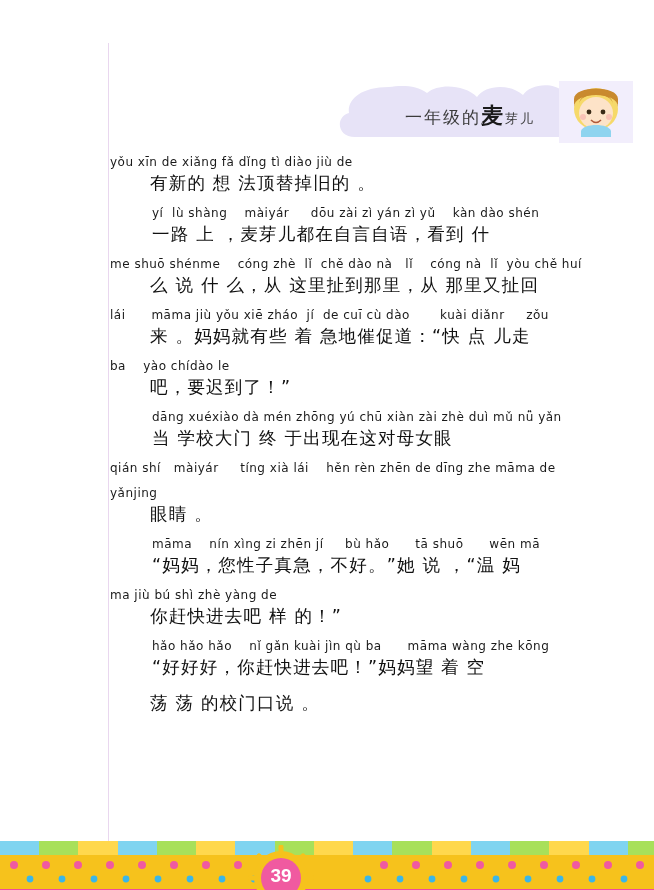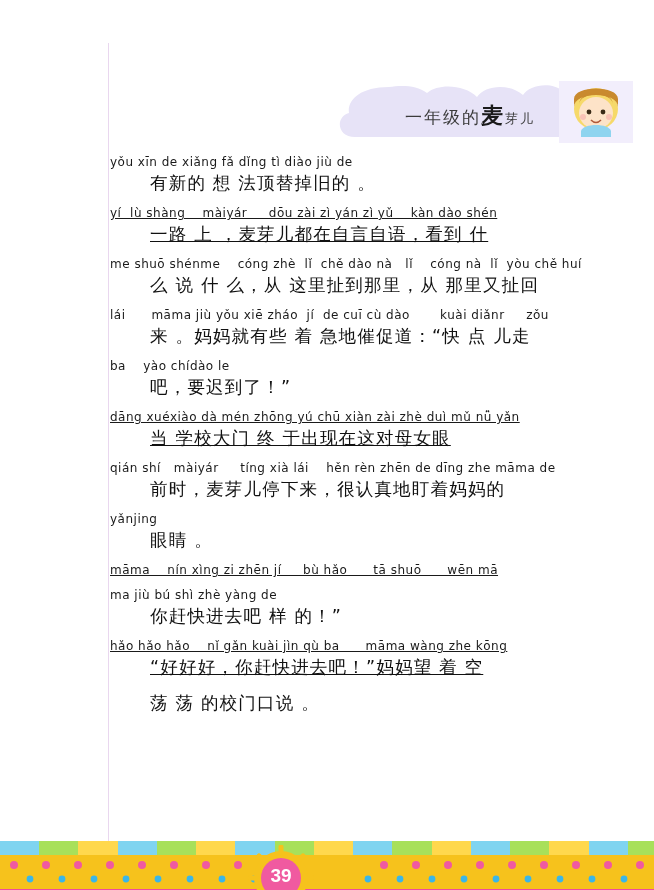--- a/index.html
+++ b/index.html
@@ -86,21 +86,21 @@
     font-family: "DejaVu Sans", sans-serif;
     font-size: 17.5px;
     color: #111111;
     letter-spacing: 1.2px;
     line-height: 26px;
     white-space: pre;
     padding-left: 40px;
   }
   .indent .pinyin,
   .indent .hanzi {
-    text-decoration: underline;
+    padding-left: 42px;
   }
 
   
   .footer {
     position: absolute;
     left: 0;
     bottom: 0;
     width: 562px;
     height: 92px;
   }
@@ -220,28 +220,28 @@
     <div class="line-block">
       <div class="pinyin">ba    yào chídào le</div>
       <div class="hanzi">吧，要迟到了！”</div>
     </div>
     <div class="line-block indent">
       <div class="pinyin">dāng xuéxiào dà mén zhōng yú chū xiàn zài zhè duì mǔ nǚ yǎn</div>
       <div class="hanzi">当 学校大门 终 于出现在这对母女眼</div>
     </div>
     <div class="line-block">
       <div class="pinyin">qián shí   màiyár     tíng xià lái    hěn rèn zhēn de dīng zhe māma de</div>
-      <div class="hanzi">前时，麦芽儿停下来，很认真地盯着妈妈的</div>
     </div>
     <div class="line-block">
       <div class="pinyin">yǎnjing</div>
       <div class="hanzi">眼睛 。</div>
     </div>
     <div class="line-block indent">
       <div class="pinyin">māma    nín xìng zi zhēn jí     bù hǎo      tā shuō      wēn mā</div>
+      <div class="hanzi">“妈妈，您性子真急，不好。”她 说 ，“温 妈</div>
     </div>
     <div class="line-block">
       <div class="pinyin">ma jiù bú shì zhè yàng de</div>
       <div class="hanzi">你赶快进去吧 样 的！”</div>
     </div>
     <div class="line-block indent">
       <div class="pinyin">hǎo hǎo hǎo    nǐ gǎn kuài jìn qù ba      māma wàng zhe kōng</div>
       <div class="hanzi">“好好好，你赶快进去吧！”妈妈望 着 空</div>
     </div>
     <div class="line-block">

